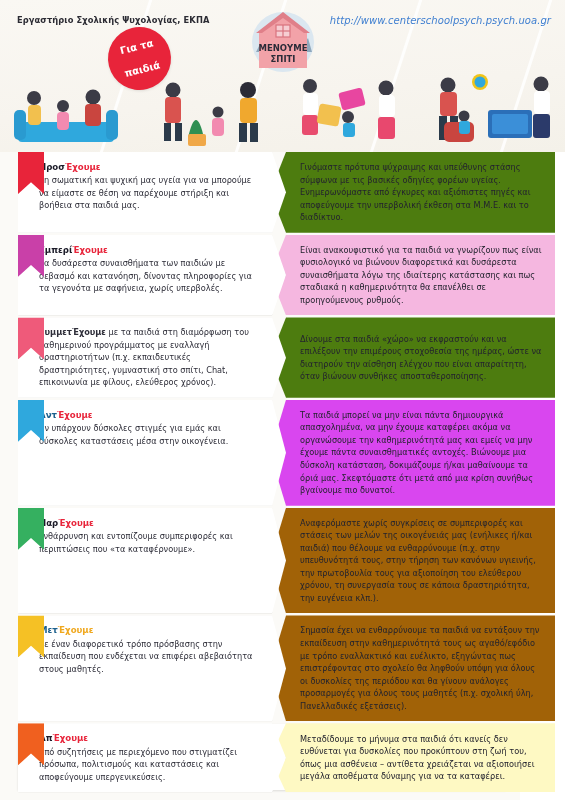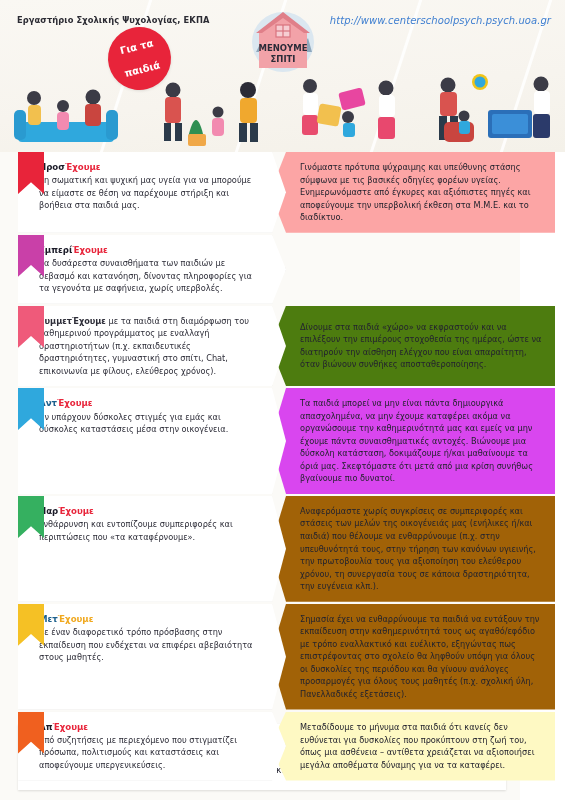--- a/index.html
+++ b/index.html
@@ -207,31 +207,34 @@
   </div>
 
   <div id="rows">
 
     <div class="row">
       <div class="left-card">
         <div class="flag" style="background:#e8243a"></div>
         <div class="kw"><span>Προσ</span><span class="red">Έχουμε</span></div>
         <div class="body-l">τη σωματική και ψυχική μας υγεία για να μπορούμε να είμαστε σε θέση να παρέχουμε στήριξη και βοήθεια στα παιδιά μας.</div>
       </div>
-      <div class="right-panel" style="background:#fca5a5">
+      <div class="right-panel" style="background:#4d7c0f">
         <div class="body-r">Γινόμαστε πρότυπα ψύχραιμης και υπεύθυνης στάσης σύμφωνα με τις βασικές οδηγίες φορέων υγείας. Ενημερωνόμαστε από έγκυρες και αξιόπιστες πηγές και αποφεύγουμε την υπερβολική έκθεση στα Μ.Μ.Ε. και το διαδίκτυο.</div>
       </div>
     </div>
 
     <div class="row">
       <div class="left-card">
         <div class="flag" style="background:#c940a8"></div>
         <div class="kw"><span>Εμπερί</span><span class="red">Έχουμε</span></div>
         <div class="body-l">τα δυσάρεστα συναισθήματα των παιδιών με σεβασμό και κατανόηση, δίνοντας πληροφορίες για τα γεγονότα με σαφήνεια, χωρίς υπερβολές.</div>
       </div>
+      <div class="right-panel" style="background:#f5b7e0">
+        <div class="body-r">Είναι ανακουφιστικό για τα παιδιά να γνωρίζουν πως είναι φυσιολογικό να βιώνουν διαφορετικά και δυσάρεστα συναισθήματα λόγω της ιδιαίτερης κατάστασης και πως σταδιακά η καθημερινότητα θα επανέλθει σε προηγούμενους ρυθμούς.</div>
+      </div>
     </div>
 
     <div class="row">
       <div class="left-card">
         <div class="flag" style="background:#ef5a7a"></div>
         <div class="body-l"><b>Συμμετ</b><b class="red">Έχουμε</b><span> με τα παιδιά στη διαμόρφωση του καθημερινού προγράμματος με εναλλαγή δραστηριοτήτων (π.χ. εκπαιδευτικές δραστηριότητες, γυμναστική στο σπίτι, Chat, επικοινωνία με φίλους, ελεύθερος χρόνος).</span></div>
       </div>
       <div class="right-panel" style="background:#4d7c0f">
         <div class="body-r">Δίνουμε στα παιδιά «χώρο» να εκφραστούν και να επιλέξουν την επιμέρους στοχοθεσία της ημέρας, ώστε να διατηρούν την αίσθηση ελέγχου που είναι απαραίτητη, όταν βιώνουν συνθήκες αποσταθεροποίησης.</div>
       </div>

